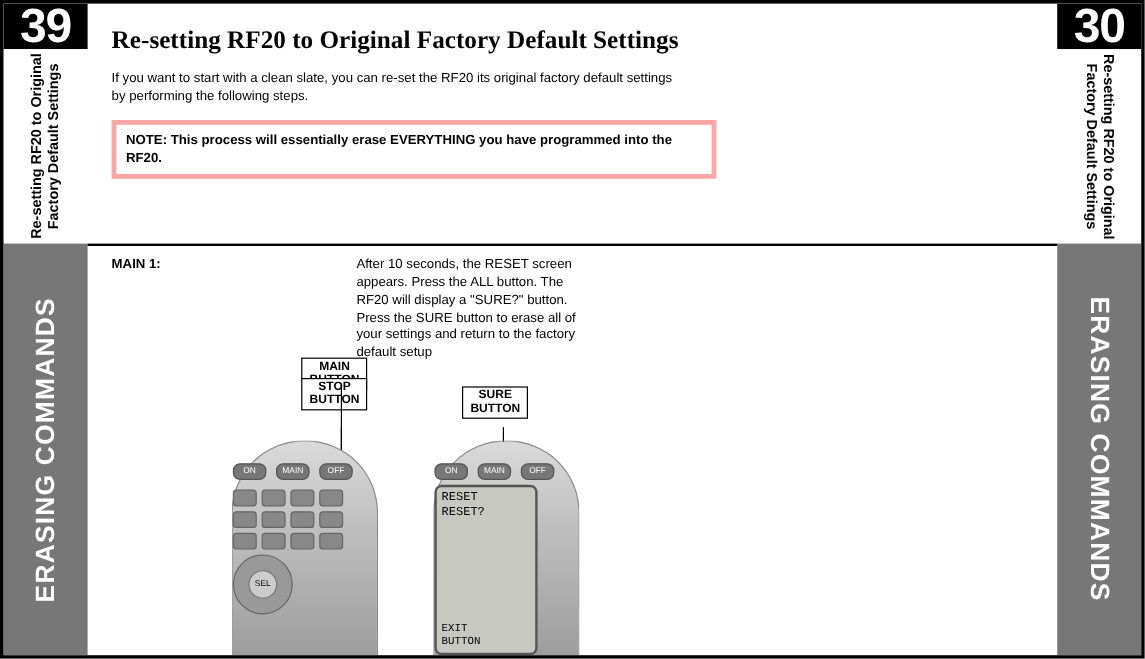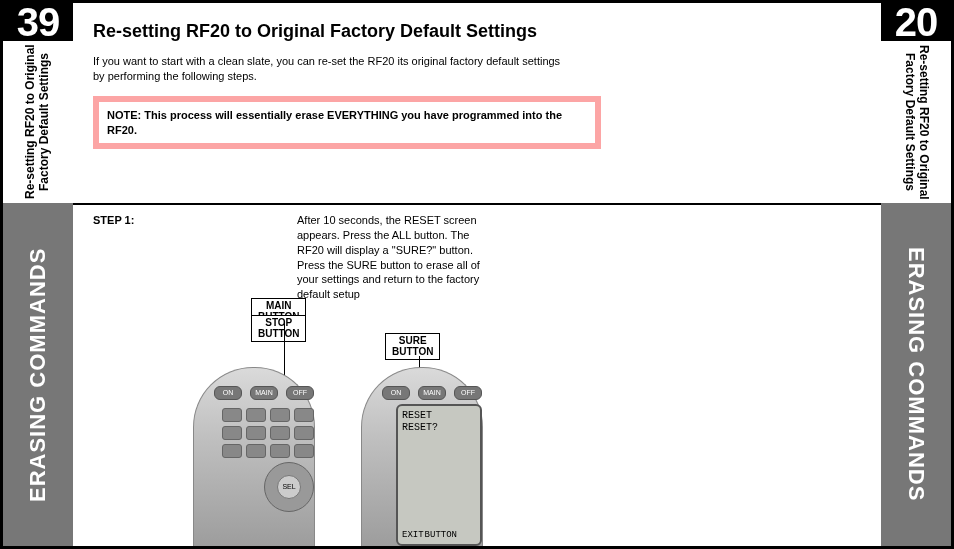--- a/index.html
+++ b/index.html
@@ -32,59 +32,59 @@
     position:absolute;top:200px;left:0;right:0;bottom:0;
     background:var(--dark);color:#fff;
     writing-mode:vertical-rl;transform:rotate(180deg);
     font-family:"Arial Narrow",Arial,sans-serif;font-size:22px;font-weight:bold;letter-spacing:1px;
     display:flex;align-items:center;justify-content:center;
   }
   .sidebar.right .lower-label{transform:none;}
   
   .main{position:absolute;left:var(--sidebar-w);right:var(--sidebar-w);top:0;bottom:0;}
   .intro{padding:18px 20px 10px 20px;}
-  .intro h1{font-family:Liberation Sans, sans-serif;font-size:18px;font-weight:bold;margin:0 0 12px 0}
+  .intro h1{font-family:Liberation Serif, serif;font-size:21px;font-weight:bold;margin:0 0 12px 0}
   .intro p{font-size:11px;margin:0 0 12px 0;line-height:1.35;max-width:480px}
-  .note-box{border:6px solid #fca5a5;padding:6px 8px;font-size:11px;max-width:480px;line-height:1.35}
+  .note-box{border:4px solid #fca5a5;padding:6px 8px;font-size:11px;max-width:480px;line-height:1.35}
   .note-box b{font-weight:bold}
   .divider{position:absolute;left:0;right:0;top:200px;border-top:2px solid #000}
   .steps{position:absolute;left:20px;right:20px;top:210px;bottom:0;display:flex;gap:24px}
   .step{flex:0 0 180px;font-size:11px;line-height:1.35}
   .step.wide{flex:0 0 200px}
   .step .step-hd{font-weight:bold;margin-bottom:2px}
   
   .callout{
     position:absolute;border:1px solid #000;background:#fff;
     font-family:"Arial Narrow",Arial,sans-serif;font-size:10px;font-weight:bold;text-align:center;
     padding:2px 6px;line-height:1.05;
   }
   .callout.main-btn{left:178px;top:295px}
   .callout.stop-btn{left:178px;top:312px}
-  .callout.sure-btn{left:312px;top:330px}
+  .callout.sure-btn{left:312px;top:319px}
   
   .remote{
     position:absolute;bottom:0;
     background:linear-gradient(180deg,#dadada 0%,#bfbfbf 40%,#9d9d9d 100%);
     border:1px solid #888;border-bottom:none;border-top-left-radius:60px;border-top-right-radius:60px;
-    display:flex;flex-direction:column;align-items:flex-end;padding-top:18px;
+    display:flex;flex-direction:column;align-items:flex-start;padding-top:18px;
   }
   .remote.left-remote{left:120px;width:120px;height:160px}
   .remote.right-remote{left:288px;width:120px;height:160px}
   .remote .top-btns{display:flex;gap:8px;margin-bottom:4px}
   .remote .pill{
     width:26px;height:12px;border-radius:6px;background:#777;border:1px solid #555;
     font-family:"Arial Narrow",Arial,sans-serif;font-size:7px;color:#fff;text-align:center;line-height:12px;
   }
   .remote .screen{
     width:86px;flex:1;background:#c6c8c1;border:2px solid #555;border-radius:6px;
     font-family:"Courier New",monospace;font-size:10px;padding:4px;box-sizing:border-box;
     display:flex;flex-direction:column;justify-content:flex-start;
   }
   .remote .screen .scr-top{display:flex;flex-direction:column;gap:1px}
-  .remote .screen .scr-bot{margin-top:auto;display:flex;flex-direction:row;gap:1px;font-size:9px}
+  .remote .screen .scr-bot{margin-top:auto;display:flex;flex-direction:column;gap:1px;font-size:9px}
   .remote.left-remote .grid{
     display:grid;grid-template-columns:repeat(4,1fr);gap:4px;width:92px;margin-top:4px
   }
   .remote.left-remote .gbtn{
     width:18px;height:12px;border-radius:3px;background:#888;border:1px solid #666
   }
   .remote.left-remote .dpad{
     width:48px;height:48px;border-radius:50%;background:#999;border:1px solid #666;margin-top:4px;
     display:flex;align-items:center;justify-content:center;
   }
@@ -107,39 +107,39 @@
 
 <div class="page">
 
   <div class="sidebar left">
     <div class="pagenum">39</div>
     <div class="upper-label">Re-setting RF20 to Original<br>Factory Default Settings</div>
     <div class="lower-label">ERASING COMMANDS</div>
   </div>
 
   <div class="sidebar right">
-    <div class="pagenum">20</div>
+    <div class="pagenum">30</div>
     <div class="upper-label">Re-setting RF20 to Original<br>Factory Default Settings</div>
     <div class="lower-label">ERASING COMMANDS</div>
   </div>
 
   <div class="main">
     <div class="intro">
       <h1>Re-setting RF20 to Original Factory Default Settings</h1>
       <p>If you want to start with a clean slate, you can re-set the RF20 its original factory default settings by performing the following steps.</p>
       <div class="note-box">
         <b>NOTE: This process will essentially erase EVERYTHING you have programmed into the RF20.</b>
       </div>
     </div>
 
     <div class="divider"></div>
 
     <div class="steps">
       <div class="step">
-        <div class="step-hd">STEP 1:</div>
+        <div class="step-hd">MAIN 1:</div>
       </div>
       <div class="step wide">
         <div>After 10 seconds, the RESET screen appears. Press the ALL button. The RF20 will display a "SURE?" button. Press the SURE button to erase all of your settings and return to the factory default setup</div>
       </div>
     </div>
 
     <div class="callout main-btn">MAIN<br>BUTTON</div>
     <div class="callout stop-btn">STOP<br>BUTTON</div>
     <div class="callout sure-btn">SURE<br>BUTTON</div>
     <div class="leader l1"></div>

